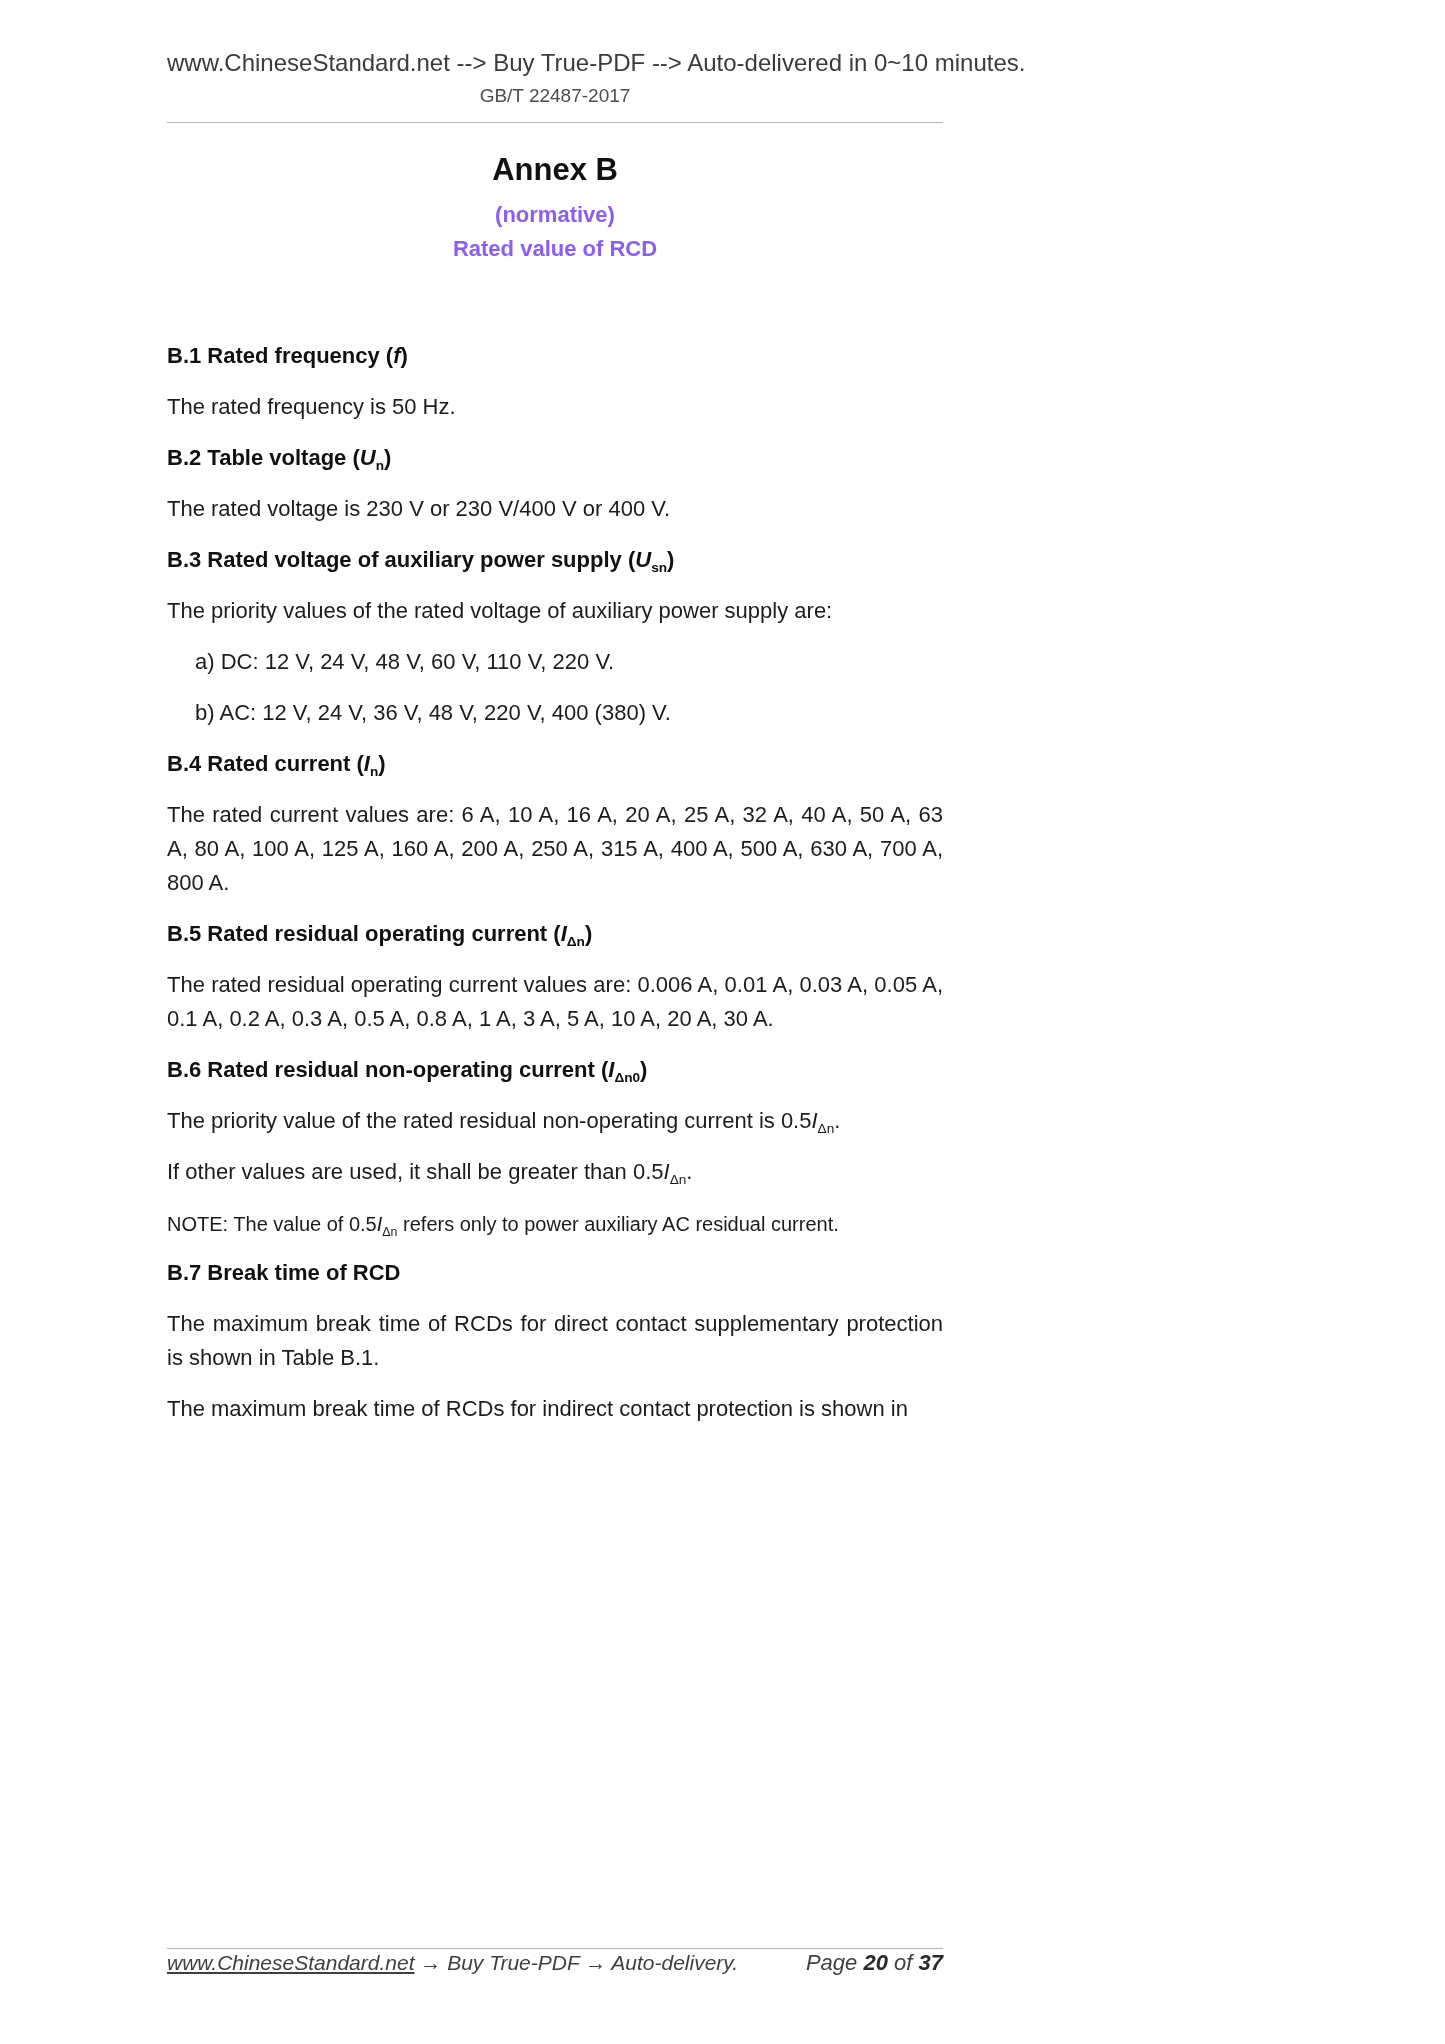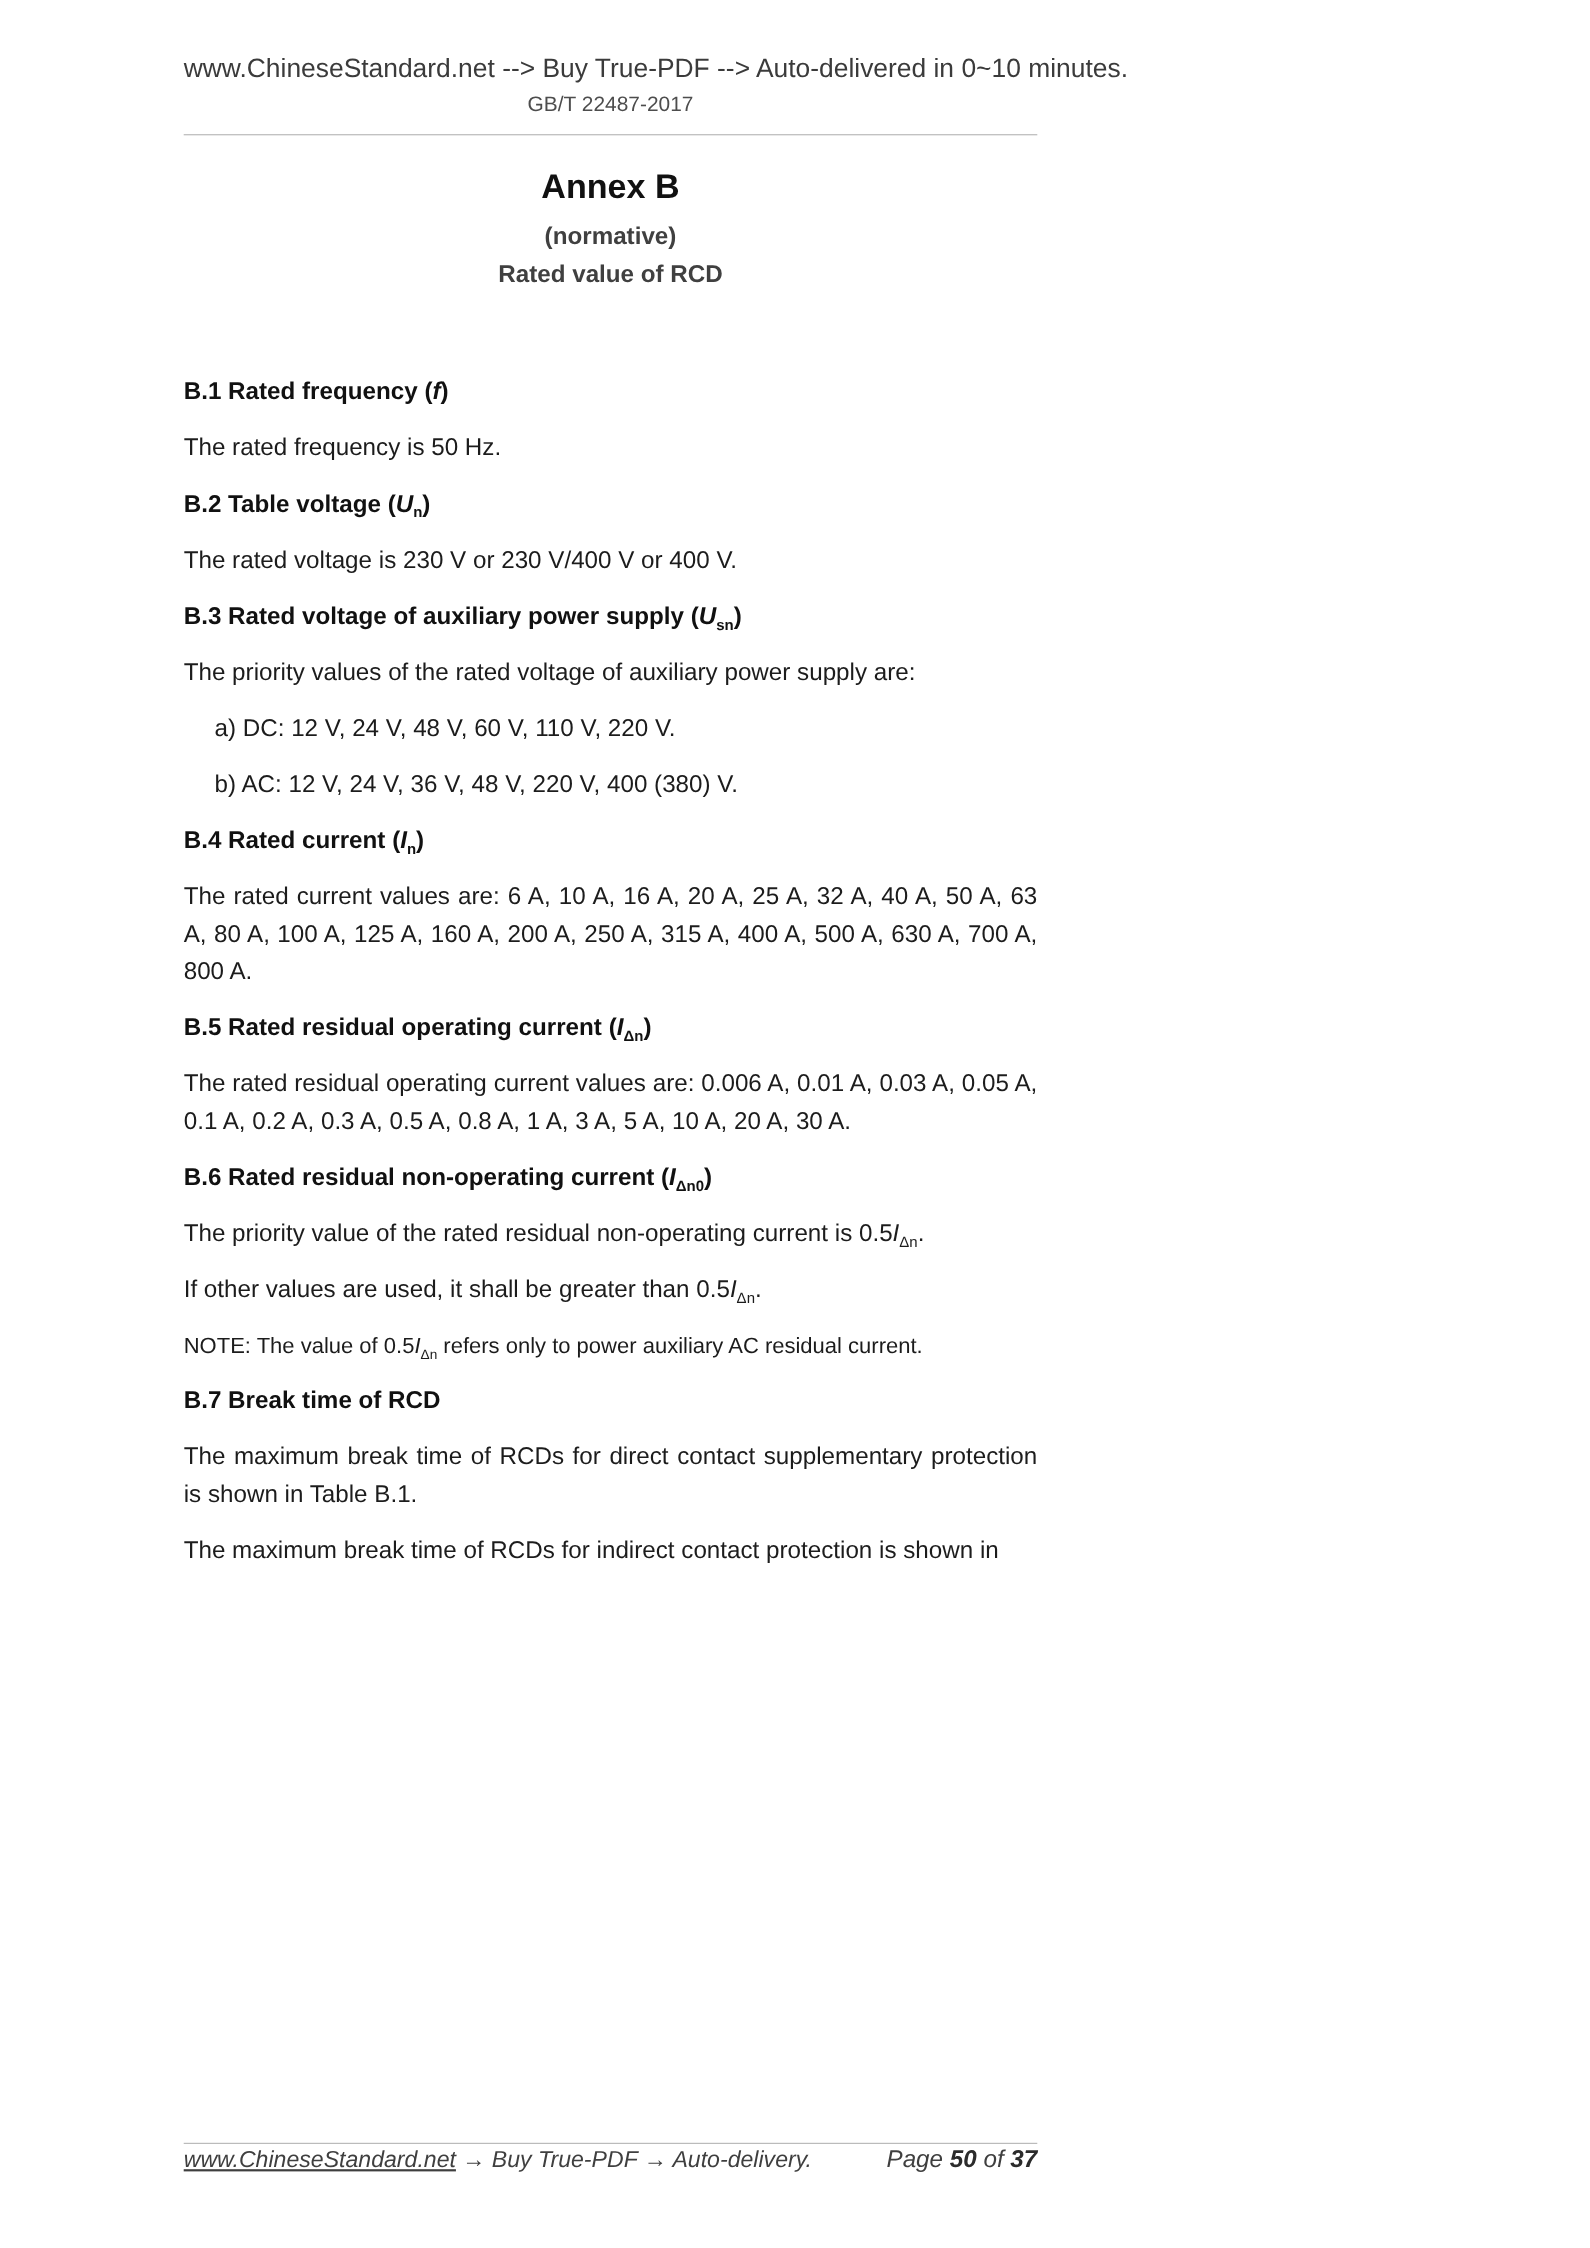--- a/index.html
+++ b/index.html
@@ -49,21 +49,21 @@
     font-weight: bold;
     text-align: center;
     color: #111111;
   }
   .doc-sub {
     margin-top: 12px;
     font-size: 22px;
     line-height: 28px;
     font-weight: bold;
     text-align: center;
-    color: #404040;
+    color: #8b5cf6;
   }
   .doc-sub.second { margin-top: 6px; }
   .body {
     margin-top: 76px;
     font-size: 22px;
     line-height: 34px;
     color: #1c1c1c;
   }
   .body > * { margin-top: 17px; }
   .body > :first-child { margin-top: 0; }
@@ -147,19 +147,19 @@
       <p class="para"><span>The maximum break time of RCDs for indirect contact protection is shown in</span></p>
     </div>
   </div>
 
   <div class="footer">
     <div class="rule"></div>
     <div class="footer-row">
       <div class="footer-left"><a href="#">www.ChineseStandard.net</a><span> → Buy True-PDF → Auto-delivery.</span></div>
       <div class="footer-right">
         <span>Page</span>
-        <b>50</b>
+        <b>20</b>
         <span>of</span>
         <b>37</b>
       </div>
     </div>
   </div>
 </div>
 
 </body></html>

